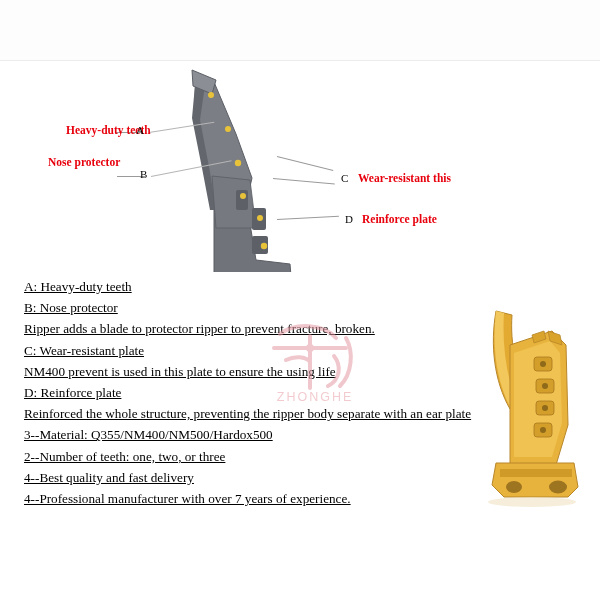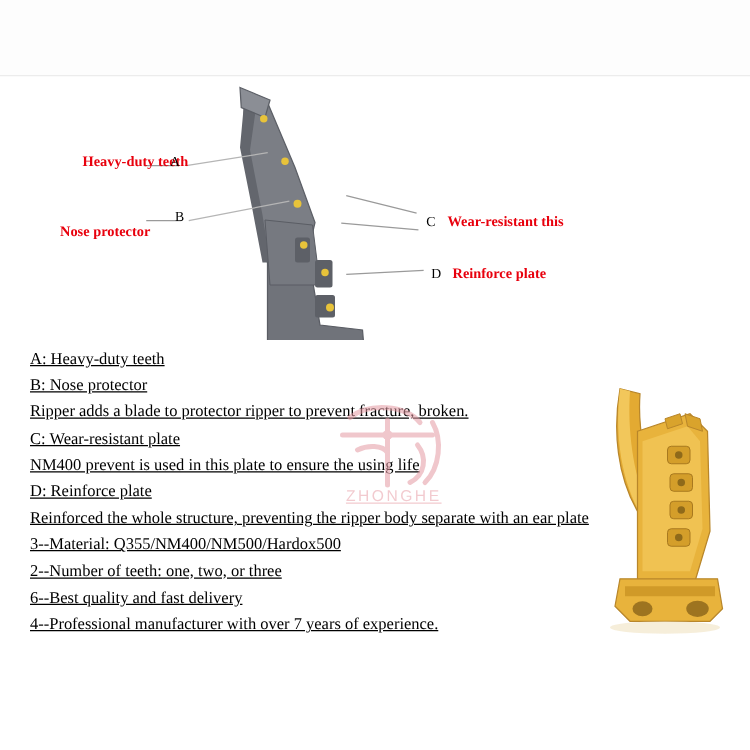--- a/index.html
+++ b/index.html
@@ -88,21 +88,20 @@
   .wm-text {
     position: absolute;
     left: 0;
     top: 72px;
     width: 130px;
     text-align: center;
     color: #e8a0a8;
     font-family: "Liberation Sans", sans-serif;
     font-size: 12.5px;
     letter-spacing: 2px;
-    text-decoration: underline;
   }
 
   
   .product-photo {
     position: absolute;
     left: 470px;
     top: 305px;
     width: 118px;
     height: 205px;
   }
@@ -159,41 +158,41 @@
     <div class="leader" style="left:117px; top:116px; width:28px;"></div>
     <div class="leader thin" style="left:151px; top:116px; width:82px; transform: rotate(-11deg); transform-origin: left center;"></div>
 
     <div class="leader" style="left:273px; top:118px; width:62px; transform: rotate(5deg); transform-origin: left center;"></div>
     <div class="leader" style="left:277px; top:96px; width:58px; transform: rotate(14deg); transform-origin: left center;"></div>
     <div class="leader" style="left:277px; top:159px; width:62px; transform: rotate(-3deg); transform-origin: left center;"></div>
 
     <div class="callout" style="left:26px; top:64px;margin-left:40px;">Heavy-duty teeth</div>
     <div class="letter" style="left:136px; top:64px;">A</div>
 
-    <div class="callout" style="left:48px; top:120px;">Nose protector</div>
+    <div class="callout" style="left:48px; top:96px;">Nose protector</div>
     <div class="letter" style="left:140px; top:108px;">B</div>
 
     <div class="letter" style="left:341px; top:112px;">C</div>
     <div class="callout" style="left:358px; top:112px;">Wear-resistant this</div>
 
     <div class="letter" style="left:345px; top:153px;">D</div>
     <div class="callout" style="left:362px; top:153px;">Reinforce plate</div>
   </div>
 
   <div class="body-text">
     <p>A: Heavy-duty teeth</p>
     <p>B: Nose protector</p>
     <p>Ripper adds a blade to protector ripper to prevent fracture, broken.</p>
     <p>C: Wear-resistant plate</p>
     <p>NM400 prevent is used in this plate to ensure the using life</p>
     <p>D: Reinforce plate</p>
     <p>Reinforced the whole structure, preventing the ripper body separate with an ear plate</p>
     <p>3--Material: Q355/NM400/NM500/Hardox500</p>
     <p>2--Number of teeth: one, two, or three</p>
-    <p>6--Best quality and fast delivery</p>
+    <p>4--Best quality and fast delivery</p>
     <p>4--Professional manufacturer with over 7 years of experience.</p>
   </div>
 
   <div class="watermark">
     <svg width="130" height="76" viewBox="0 0 130 76">
       <g fill="none" stroke="#e49aa3" stroke-width="4" stroke-linecap="round">
         <path d="M30 16 C46 4, 74 6, 86 20"></path>
         <path d="M24 30 L96 30"></path>
         <path d="M60 18 L60 70"></path>
         <path d="M36 42 C44 38, 56 38, 60 44"></path>

